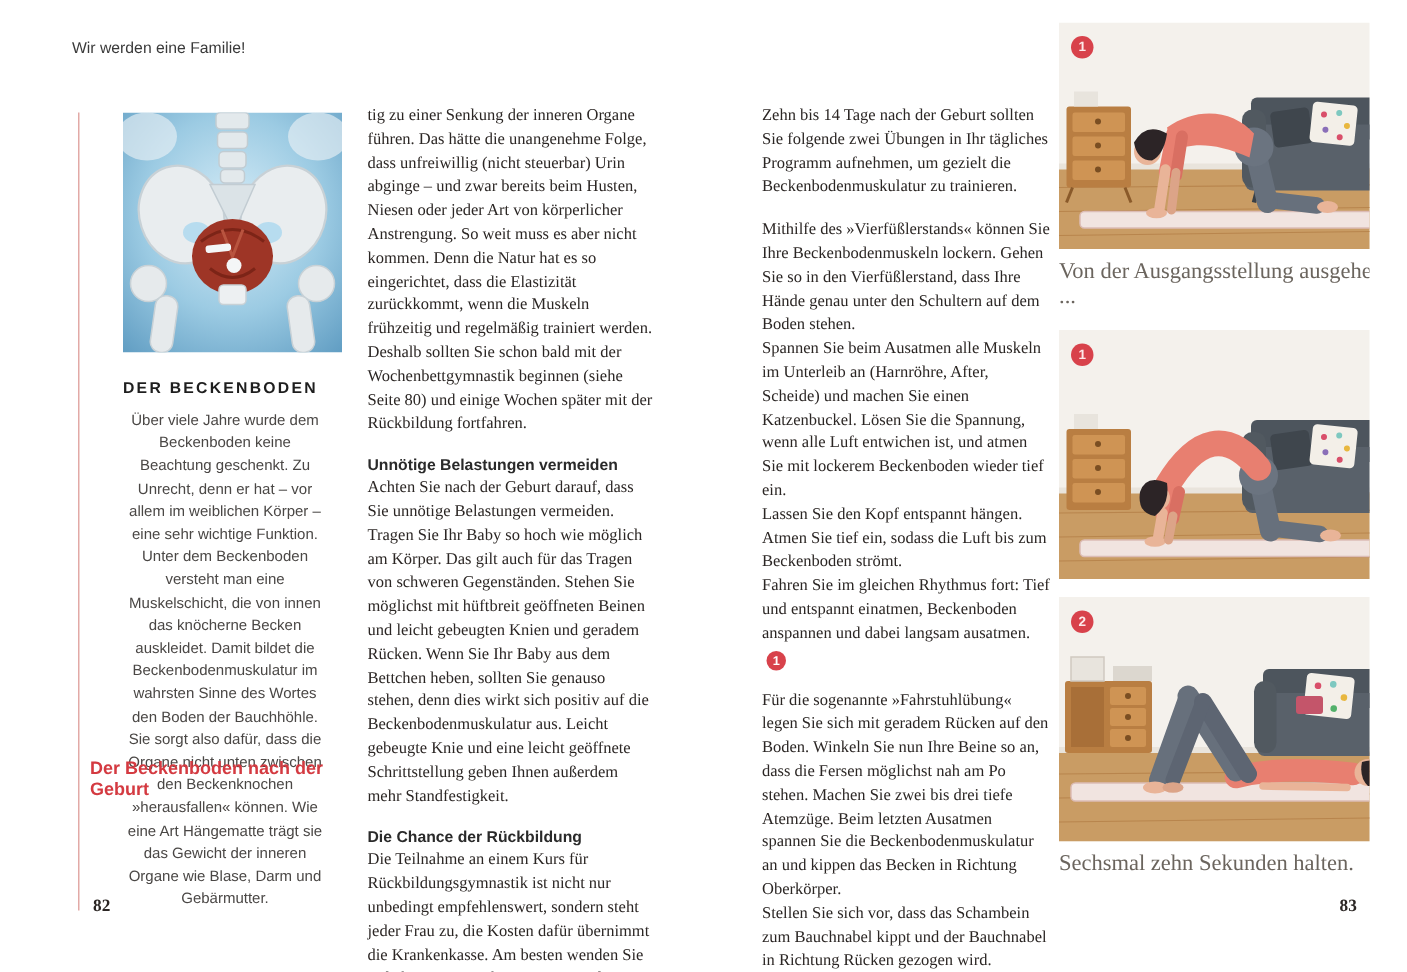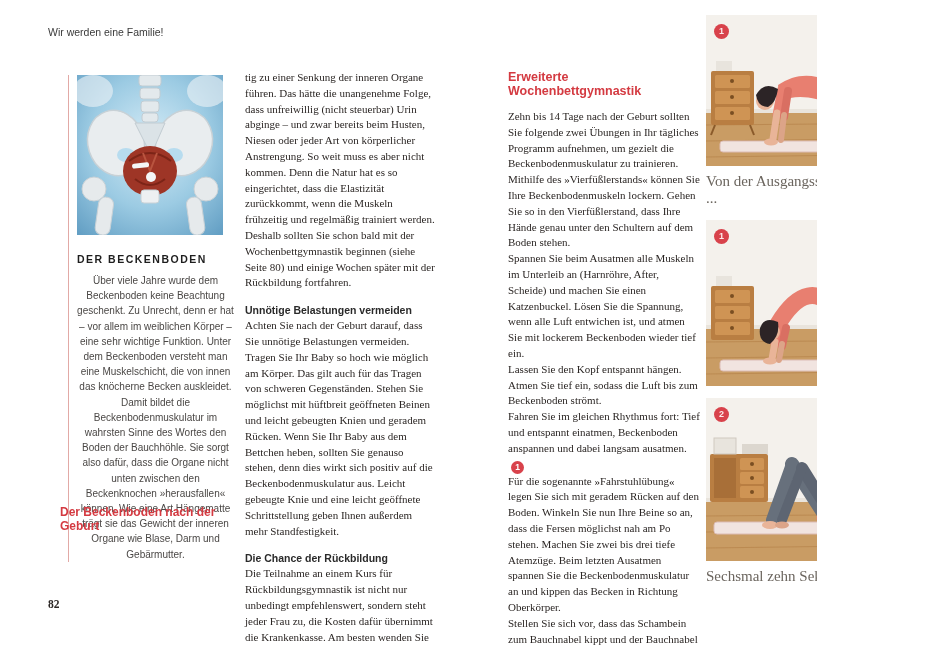--- a/index.html
+++ b/index.html
@@ -1,59 +1,59 @@
 <!DOCTYPE html>
 <html><head>
 <meta charset="utf-8">
 <style>
   * { margin:0; padding:0; box-sizing:border-box; }
   html,body { background:#ffffff; }
   .spread {
-    position:relative; width:817px; height:648px; background:#ffffff;
+    position:relative; width:913px; height:648px; background:#ffffff;
     font-family:"Liberation Serif", serif; color:#2b2624; overflow:hidden;
   }
   .running-head {
     position:absolute; left:48px; top:26px;
     font-family:"Liberation Sans", sans-serif; font-size:10.5px; color:#3a3a3a;
   }
   
   .sidebar {
-    position:absolute; left:68px; top:75px; width:166px;
-    border-left:1.5px solid #e2a9a6; padding-left:8px;
+    position:absolute; left:52px; top:75px; width:166px;
+    border-left:1.5px solid #e2a9a6; padding-left:29px;
   }
   .pelvis-fig { width:146px; height:160px; display:block; }
   .sidebar-title {
     margin-top:18px; font-family:"Liberation Sans", sans-serif;
     font-size:10.5px; font-weight:bold; letter-spacing:1.5px; color:#1e1e1e;
   }
   .sidebar-body {
     margin-top:8px; font-family:"Liberation Sans", sans-serif;
     font-size:10px; line-height:15.2px; color:#4a4745;text-align:center;
   }
   .left-bottom { position:absolute; left:60px; top:505px; width:188px; }
   .red-heading {
     font-family:"Liberation Sans", sans-serif; font-weight:bold;
     font-size:12px; color:#d43a41; margin-bottom:4px;
   }
   .body-text { font-size:11px; line-height:15.8px; }
   .pagenum {
     position:absolute; top:598px; font-size:11.5px; font-weight:bold; color:#2b2624;
     font-family:"Liberation Serif", serif;
   }
-  .pagenum.left { left:48px; }
+  .pagenum.left { left:62px; }
   .pagenum.right { left:893px; }
   
   .col-mid { position:absolute; left:245px; top:70px; width:192px; }
   .col-right { position:absolute; left:508px; top:70px; width:192px; }
   .col-mid p, .col-right p { font-size:11px; line-height:15.8px; }
   .subhead {
     font-family:"Liberation Sans", sans-serif; font-weight:bold;
     font-size:10.5px; color:#2a2a2a; margin-top:13px; margin-bottom:2px;
   }
-  .gap-top { }
+  .gap-top { margin-top:13px; }
   .red-heading.main { font-size:12.5px; margin-bottom:11px; }
   .inline-badge {
     display:inline-block; width:13px; height:13px; border-radius:50%;
     background:#d8424b; color:#ffffff; font-family:"Liberation Sans", sans-serif;
     font-size:8.5px; font-weight:bold; text-align:center; line-height:13px;
     vertical-align:-2px; margin-left:3px;
   }
   
   .photo-col { position:absolute; left:706px; top:15px; width:232px; }
   .photo-block { position:relative; margin-bottom:12px; }
@@ -129,21 +129,20 @@
 
   <div class="col-mid">
     <p>tig zu einer Senkung der inneren Organe führen. Das hätte die unangenehme Folge, dass unfreiwillig (nicht steuerbar) Urin abginge – und zwar bereits beim Husten, Niesen oder jeder Art von körperlicher Anstrengung. So weit muss es aber nicht kommen. Denn die Natur hat es so eingerichtet, dass die Elastizität zurückkommt, wenn die Muskeln frühzeitig und regelmäßig trainiert werden. Deshalb sollten Sie schon bald mit der Wochenbettgymnastik beginnen (siehe Seite 80) und einige Wochen später mit der Rückbildung fortfahren.</p>
     <div class="subhead">Unnötige Belastungen vermeiden</div>
     <p>Achten Sie nach der Geburt darauf, dass Sie unnötige Belastungen vermeiden. Tragen Sie Ihr Baby so hoch wie möglich am Körper. Das gilt auch für das Tragen von schweren Gegenständen. Stehen Sie möglichst mit hüftbreit geöffneten Beinen und leicht gebeugten Knien und geradem Rücken. Wenn Sie Ihr Baby aus dem Bettchen heben, sollten Sie genauso stehen, denn dies wirkt sich positiv auf die Beckenbodenmuskulatur aus. Leicht gebeugte Knie und eine leicht geöffnete Schrittstellung geben Ihnen außerdem mehr Standfestigkeit.</p>
     <div class="subhead">Die Chance der Rückbildung</div>
     <p>Die Teilnahme an einem Kurs für Rückbildungsgymnastik ist nicht nur unbedingt empfehlenswert, sondern steht jeder Frau zu, die Kosten dafür übernimmt die Krankenkasse. Am besten wenden Sie sich für weitere Informationen an Ihre Nachsorgehebamme oder Ihren Frauenarzt.</p>
   </div>
 
   <div class="col-right">
-    <div class="red-heading main">Erweiterte Wochenbettgymnastik</div>
     <p>Zehn bis 14 Tage nach der Geburt sollten Sie folgende zwei Übungen in Ihr tägliches Programm aufnehmen, um gezielt die Beckenbodenmuskulatur zu trainieren.</p>
     <p class="gap-top">Mithilfe des »Vierfüßlerstands« können Sie Ihre Beckenbodenmuskeln lockern. Gehen Sie so in den Vierfüßlerstand, dass Ihre Hände genau unter den Schultern auf dem Boden stehen.</p>
     <p>Spannen Sie beim Ausatmen alle Muskeln im Unterleib an (Harnröhre, After, Scheide) und machen Sie einen Katzenbuckel. Lösen Sie die Spannung, wenn alle Luft entwichen ist, und atmen Sie mit lockerem Beckenboden wieder tief ein.</p>
     <p>Lassen Sie den Kopf entspannt hängen. Atmen Sie tief ein, sodass die Luft bis zum Beckenboden strömt.</p>
     <p><span>Fahren Sie im gleichen Rhythmus fort: Tief und entspannt einatmen, Beckenboden anspannen und dabei langsam ausatmen.</span><span class="inline-badge">1</span></p>
     <p class="gap-top">Für die sogenannte »Fahrstuhlübung« legen Sie sich mit geradem Rücken auf den Boden. Winkeln Sie nun Ihre Beine so an, dass die Fersen möglichst nah am Po stehen. Machen Sie zwei bis drei tiefe Atemzüge. Beim letzten Ausatmen spannen Sie die Beckenbodenmuskulatur an und kippen das Becken in Richtung Oberkörper.</p>
     <p>Stellen Sie sich vor, dass das Schambein zum Bauchnabel kippt und der Bauchnabel in Richtung Rücken gezogen wird. Wichtig: Kein Hohlkreuz machen!</p>
 
   </div>
 

